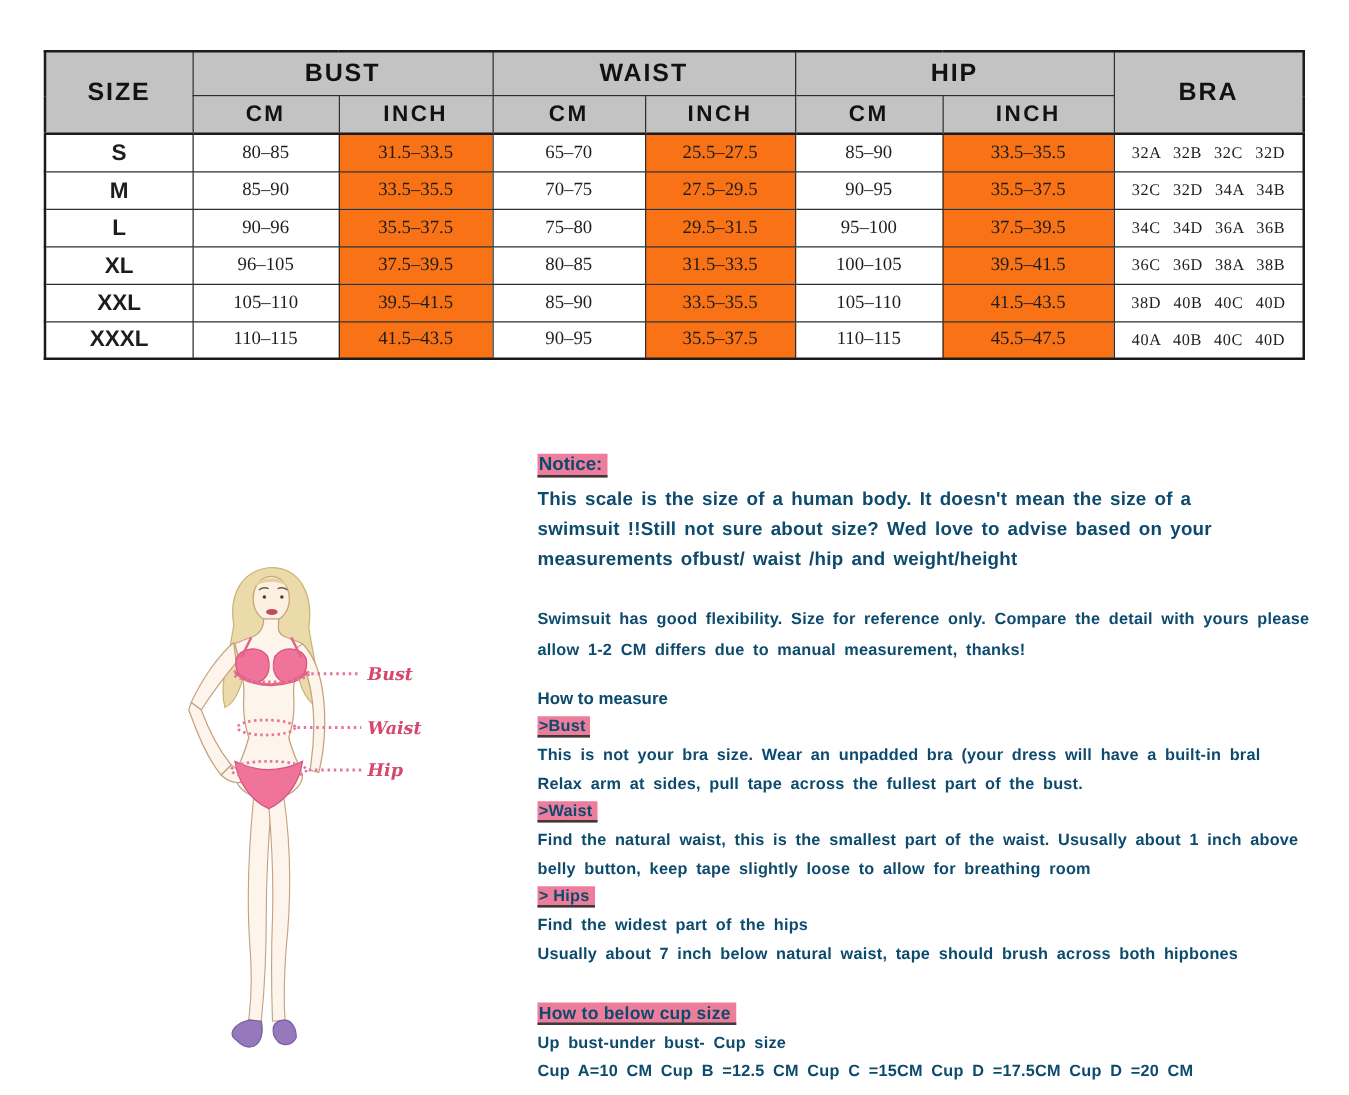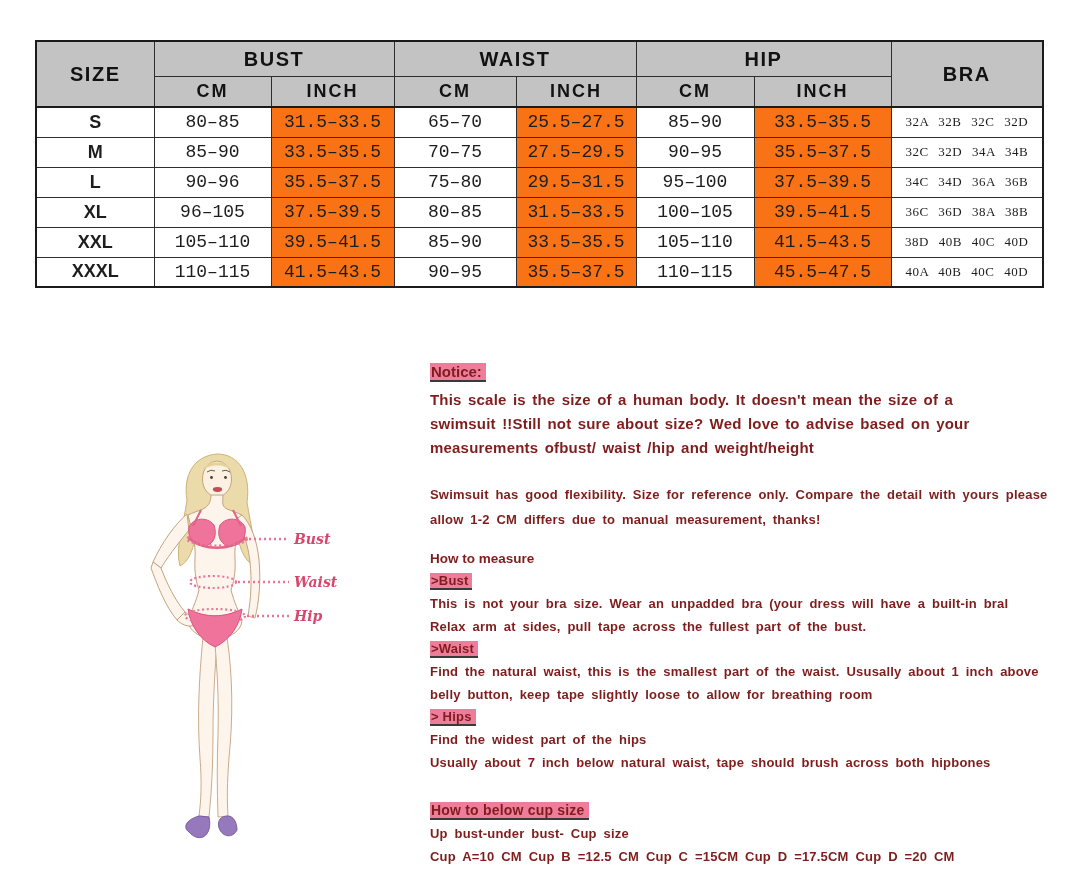--- a/index.html
+++ b/index.html
@@ -26,41 +26,41 @@
   .size-chart thead th{
     background:#c3c3c3;
     font-weight:600;color:#121212;
   }
   .size-chart thead th.gh{font-size:20px;letter-spacing:1.5px;height:34px;}
   .size-chart thead th.sh{font-size:18px;letter-spacing:2px;height:29px;}
   .size-chart thead th.merged{font-size:20px;letter-spacing:1.5px;}
   .size-chart tbody tr{height:30px;}
   .size-chart tbody tr:first-child td{border-top:2px solid #1b1b1b;}
   .size-chart td{
-    font-family:Liberation Mono, monospace;
-    font-size:18px;color:#1d1d1d;
+    font-family:Liberation Serif, serif;
+    font-size:15px;color:#1d1d1d;
   }
   .size-chart td.size-col{
     font-family:"Liberation Sans",sans-serif;
     font-size:18px;font-weight:600;
   }
   .size-chart td.inch{background:#f97316;}
   .size-chart td.bra{
     font-family:Liberation Serif, serif;
     font-size:13px;font-weight:500;
     letter-spacing:.5px;word-spacing:6px;
   }
 
   
   svg.figure{position:absolute;left:125px;top:448px;}
 
   
   .notes{
     position:absolute;left:430px;top:362px;width:630px;
-    color:#7f1d1d;font-weight:bold;
+    color:#0c4a6e;font-weight:bold;
   }
   .line{white-space:nowrap;}
   .lg{font-size:15px;line-height:24px;letter-spacing:.2px;word-spacing:2px;}
   .sm{font-size:13px;line-height:23px;letter-spacing:.2px;word-spacing:3px;}
   .p2 .line{line-height:25px;}
   .hl{
     background:#ee7d9b;
     border-bottom:2px solid #3a3a3a;
     padding:0 4px 0 1px;
   }

